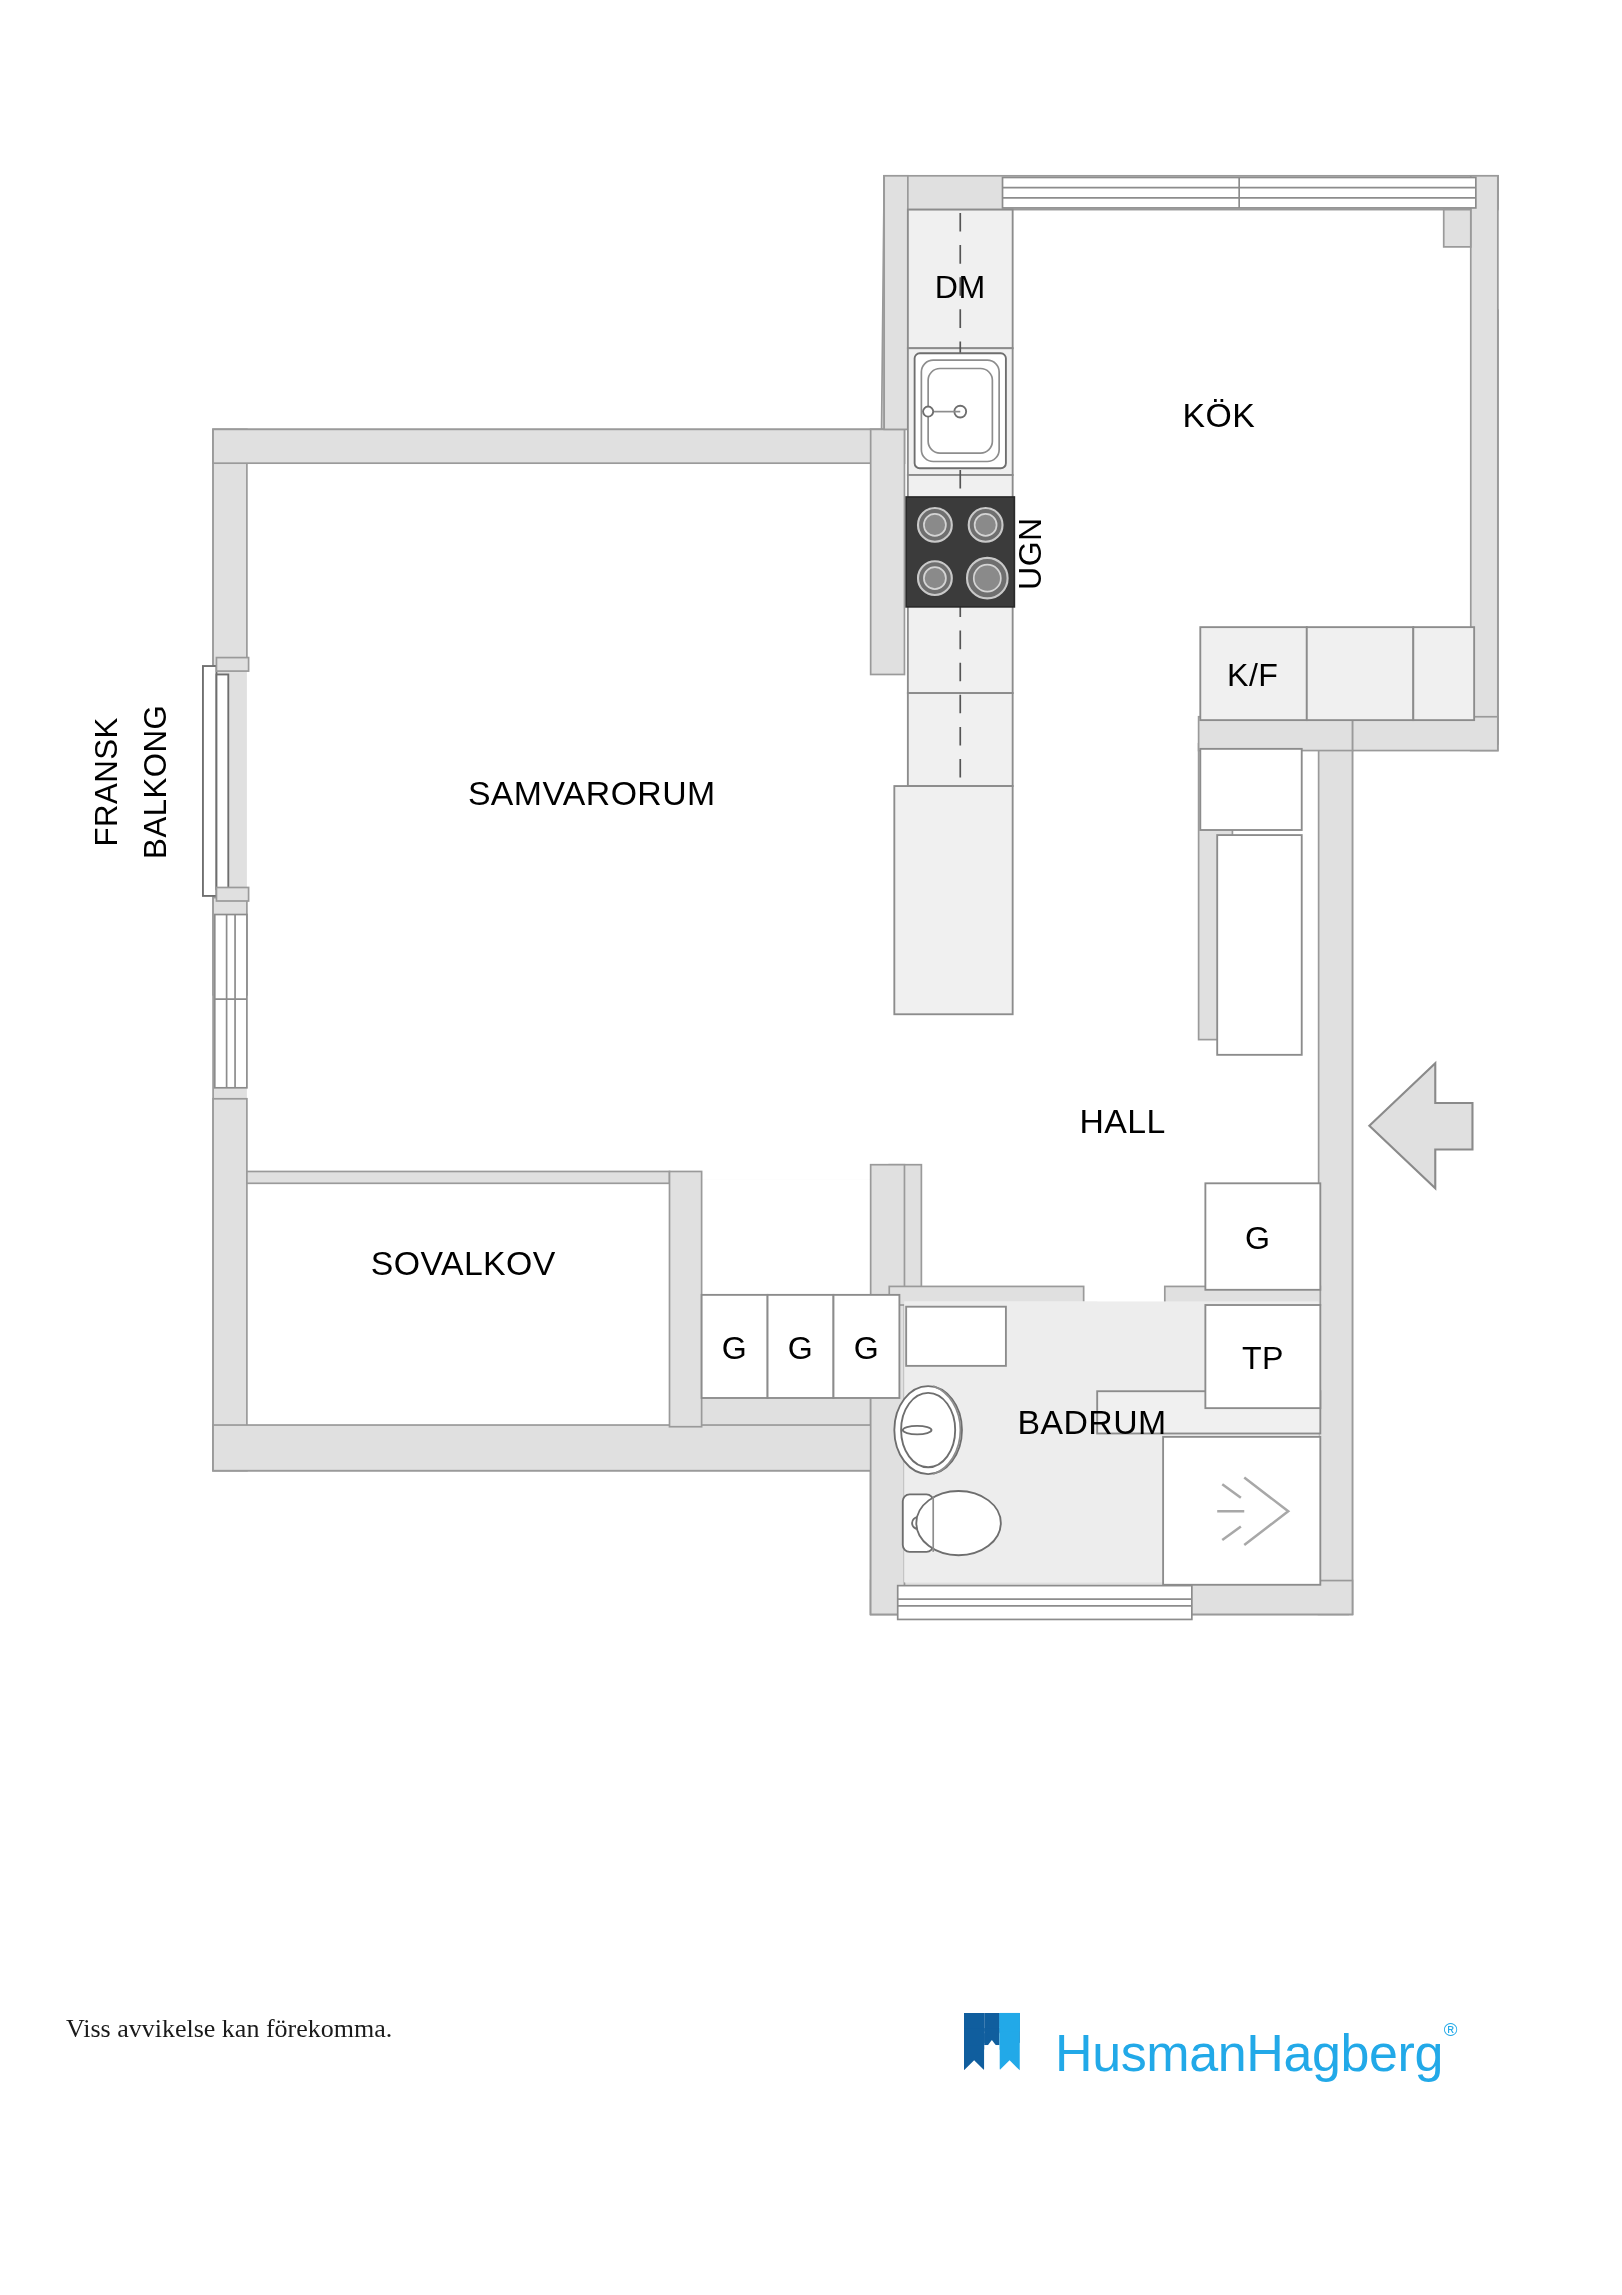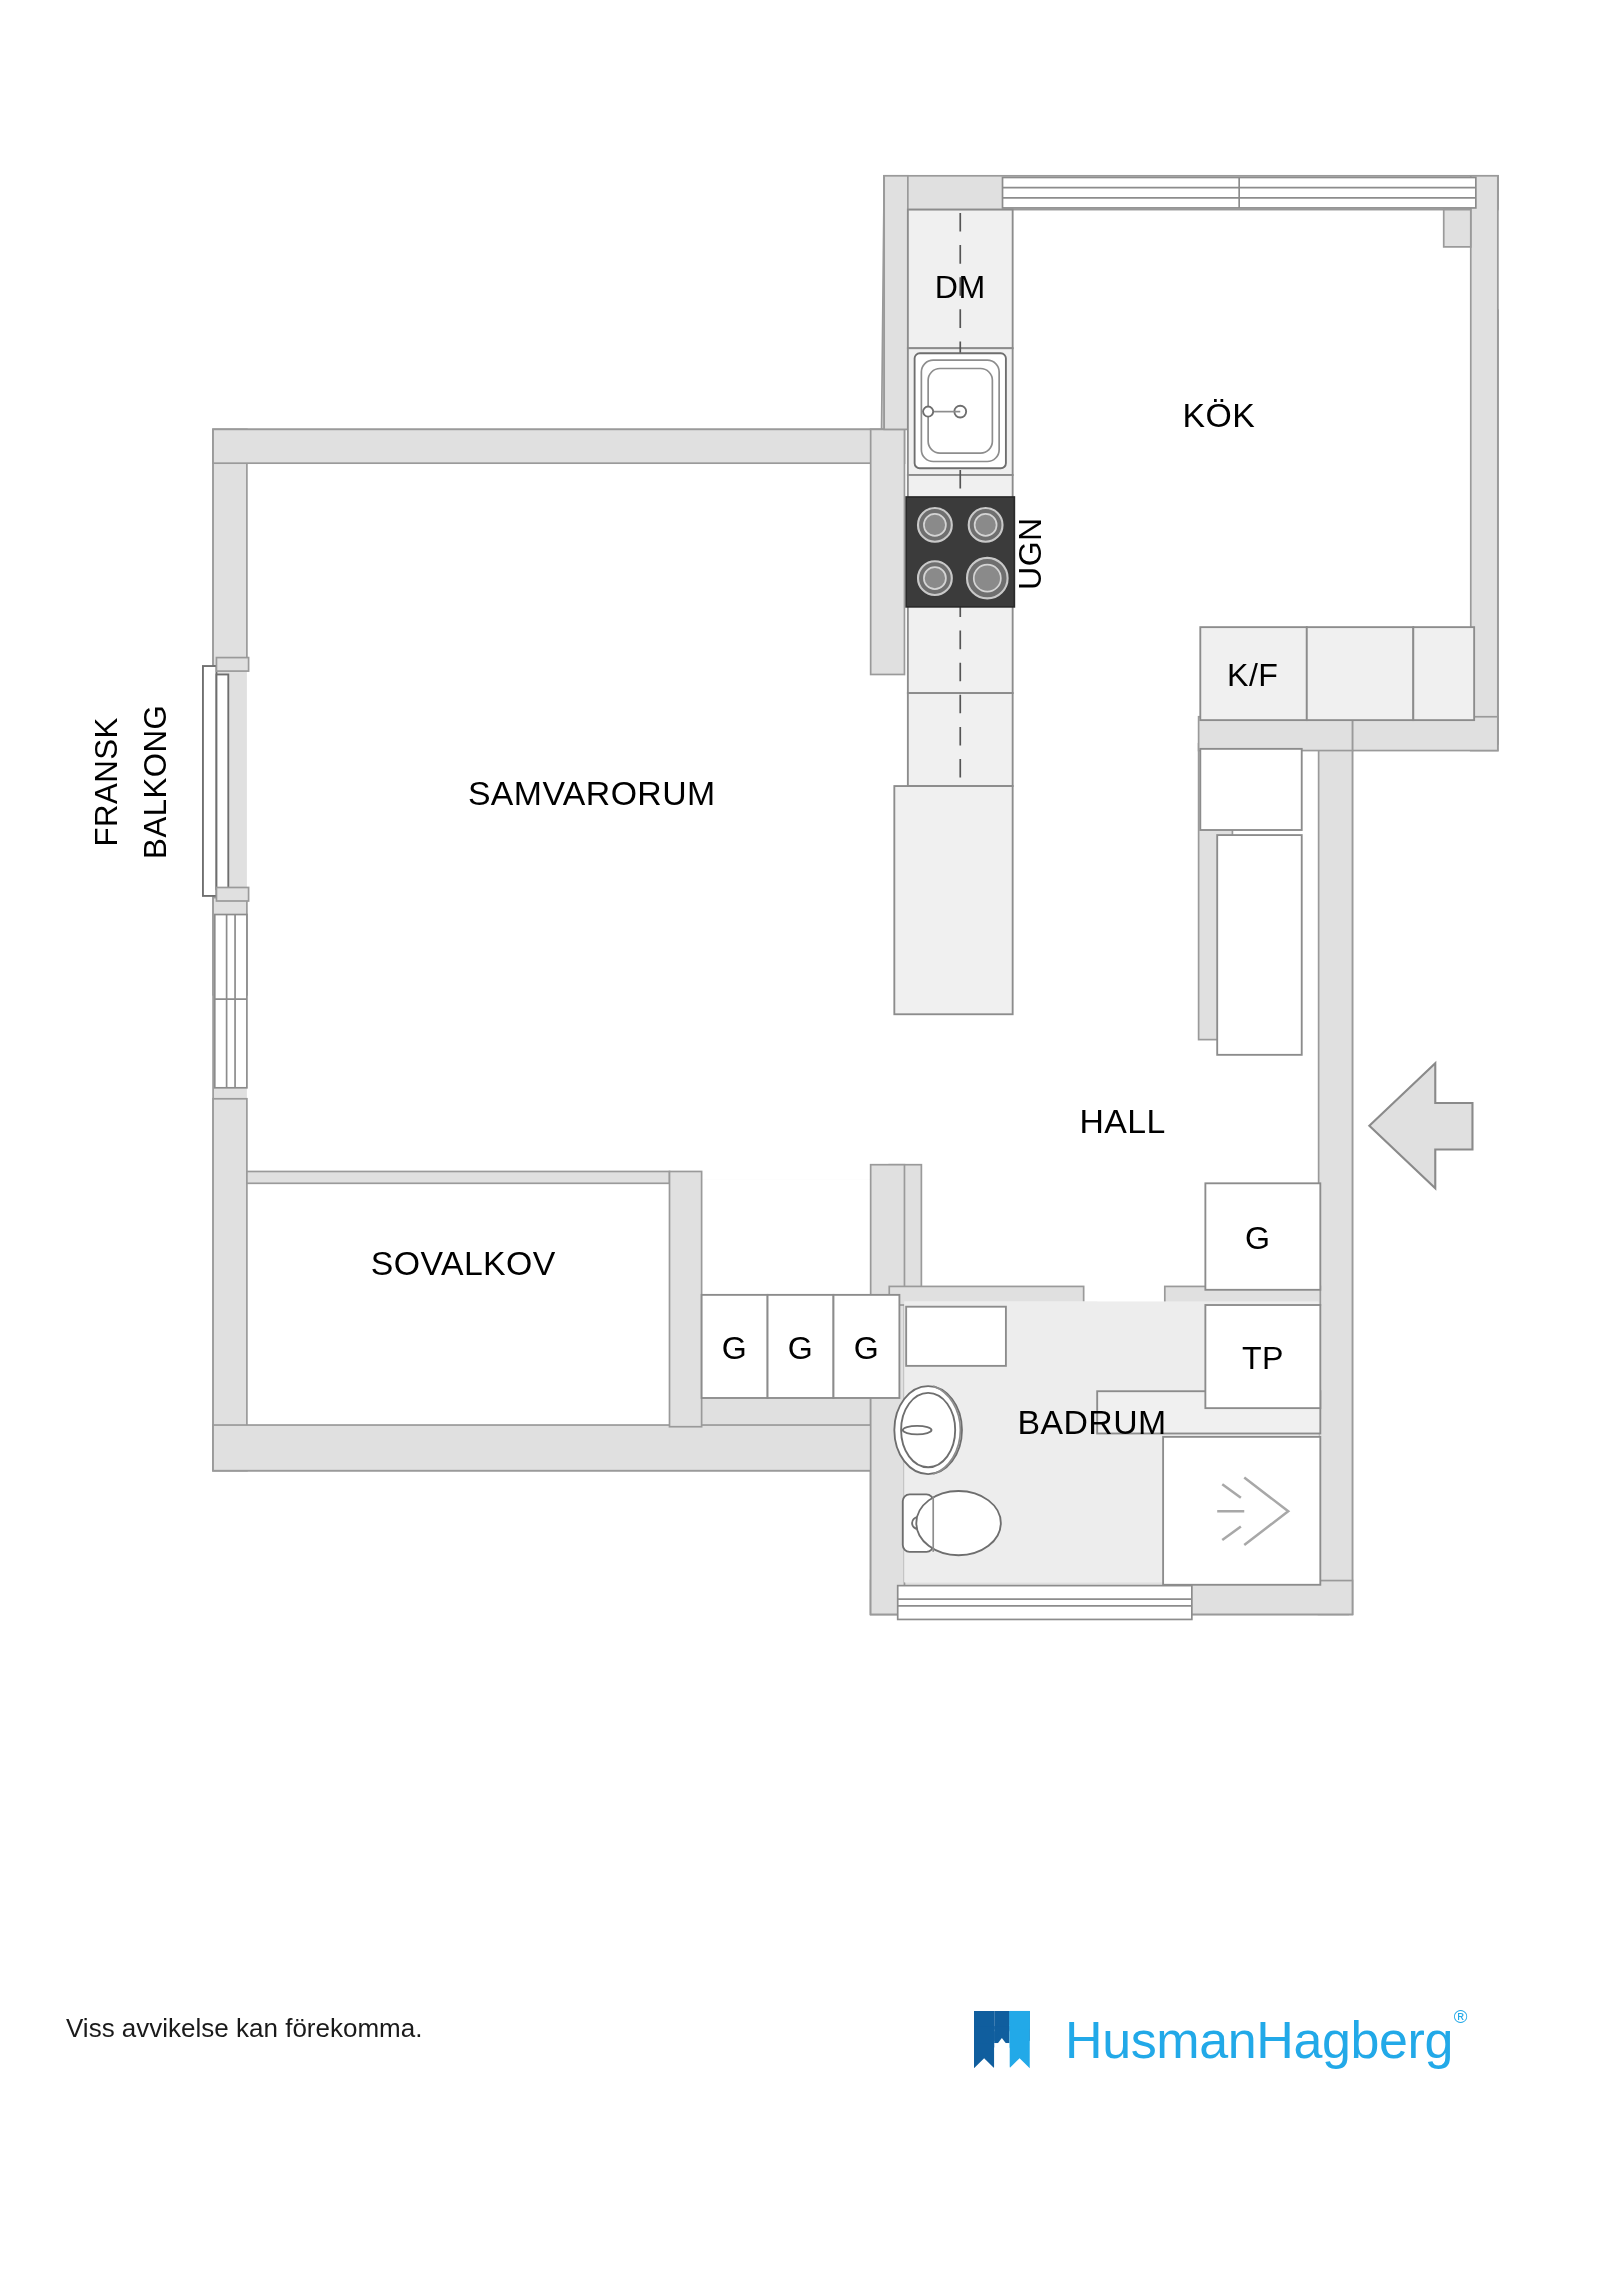--- a/index.html
+++ b/index.html
@@ -61,32 +61,31 @@
     width: 1623px;
     height: 211px;
   }
   #disclaimer {
     position: absolute;
     left: 66px;
     top: 42px;
     font-size: 26px;
     line-height: 1.38;
     color: #1a1a1a;
-    font-family: Liberation Sans, sans-serif;
+    font-family: Liberation Serif, serif;
     white-space: nowrap;
   }
   #disclaimer div { display: block; }
   #logo {
     position: absolute;
     left: 964px;
     top: 32px;
     display: flex;
-    align-items: center;
+    align-items: flex-end;
     height: 78px;
-    margin-left: 10px;
   }
   #logo-mark { margin-right: 15px; }
   #logo-text {
     font-family: "Liberation Sans", sans-serif;
     font-size: 52px;
     font-weight: 400;
     color: #22a9e8;
     letter-spacing: -0.4px;
     line-height: 1;
     position: relative;

